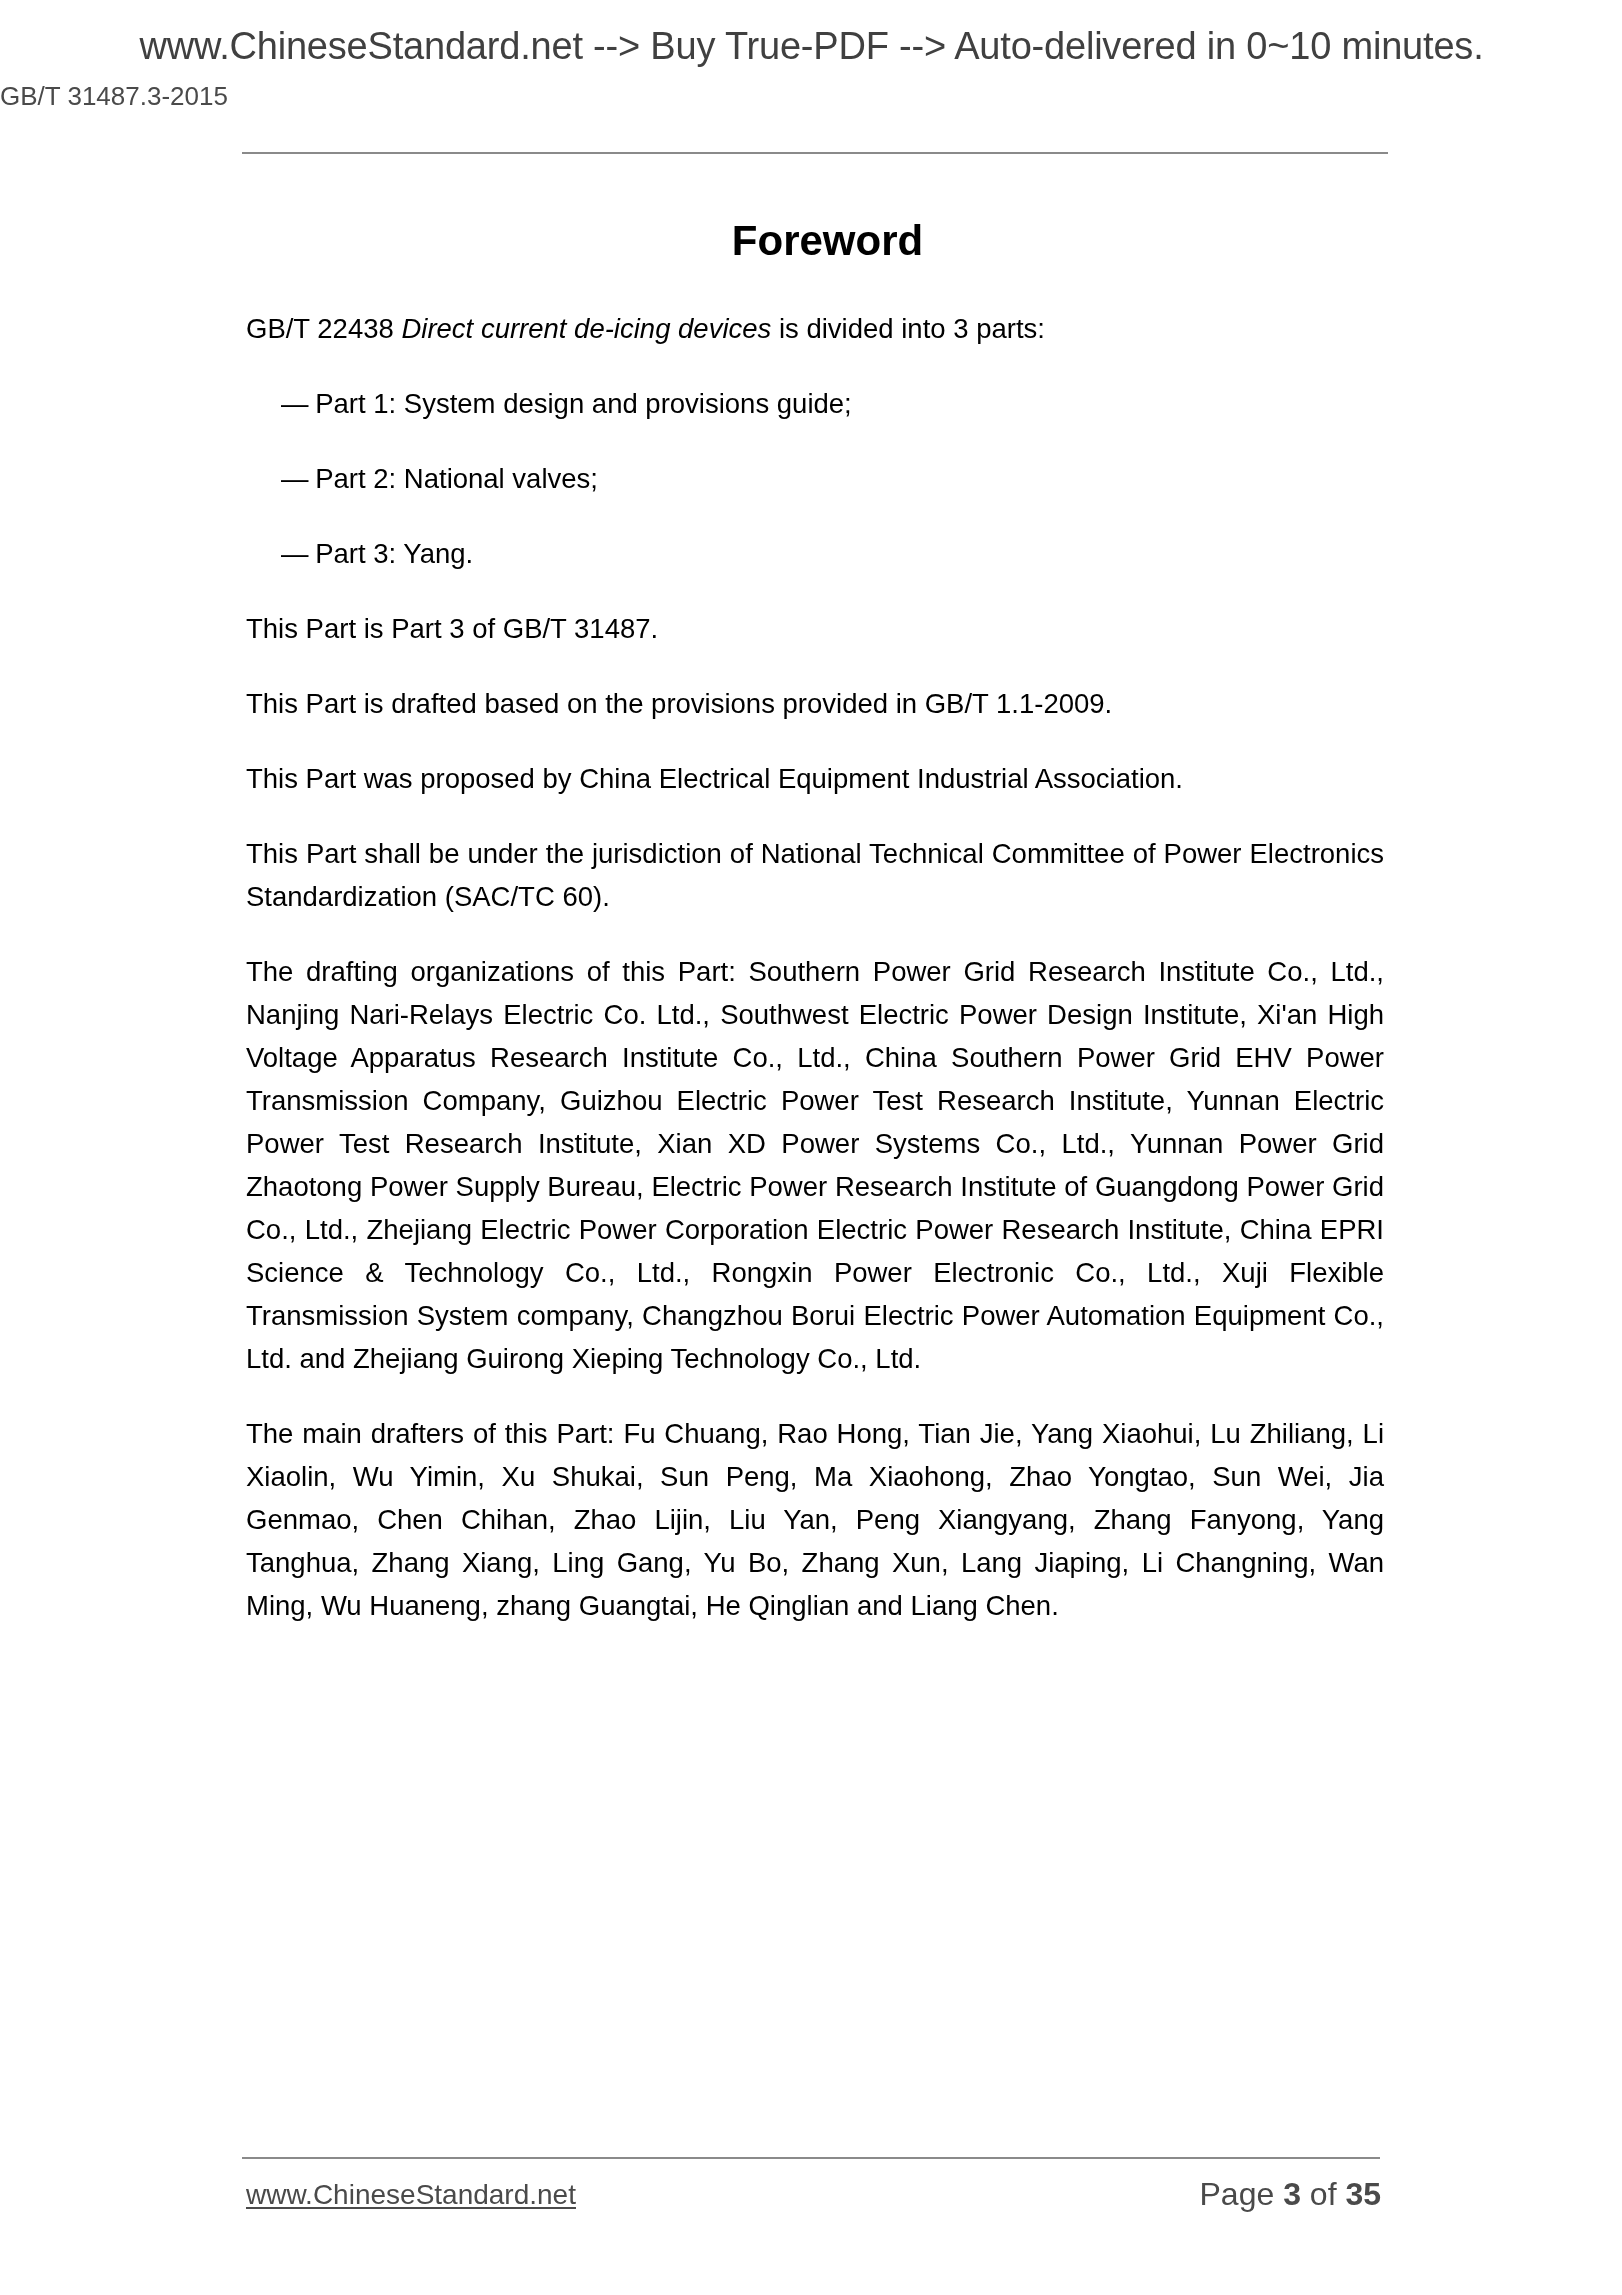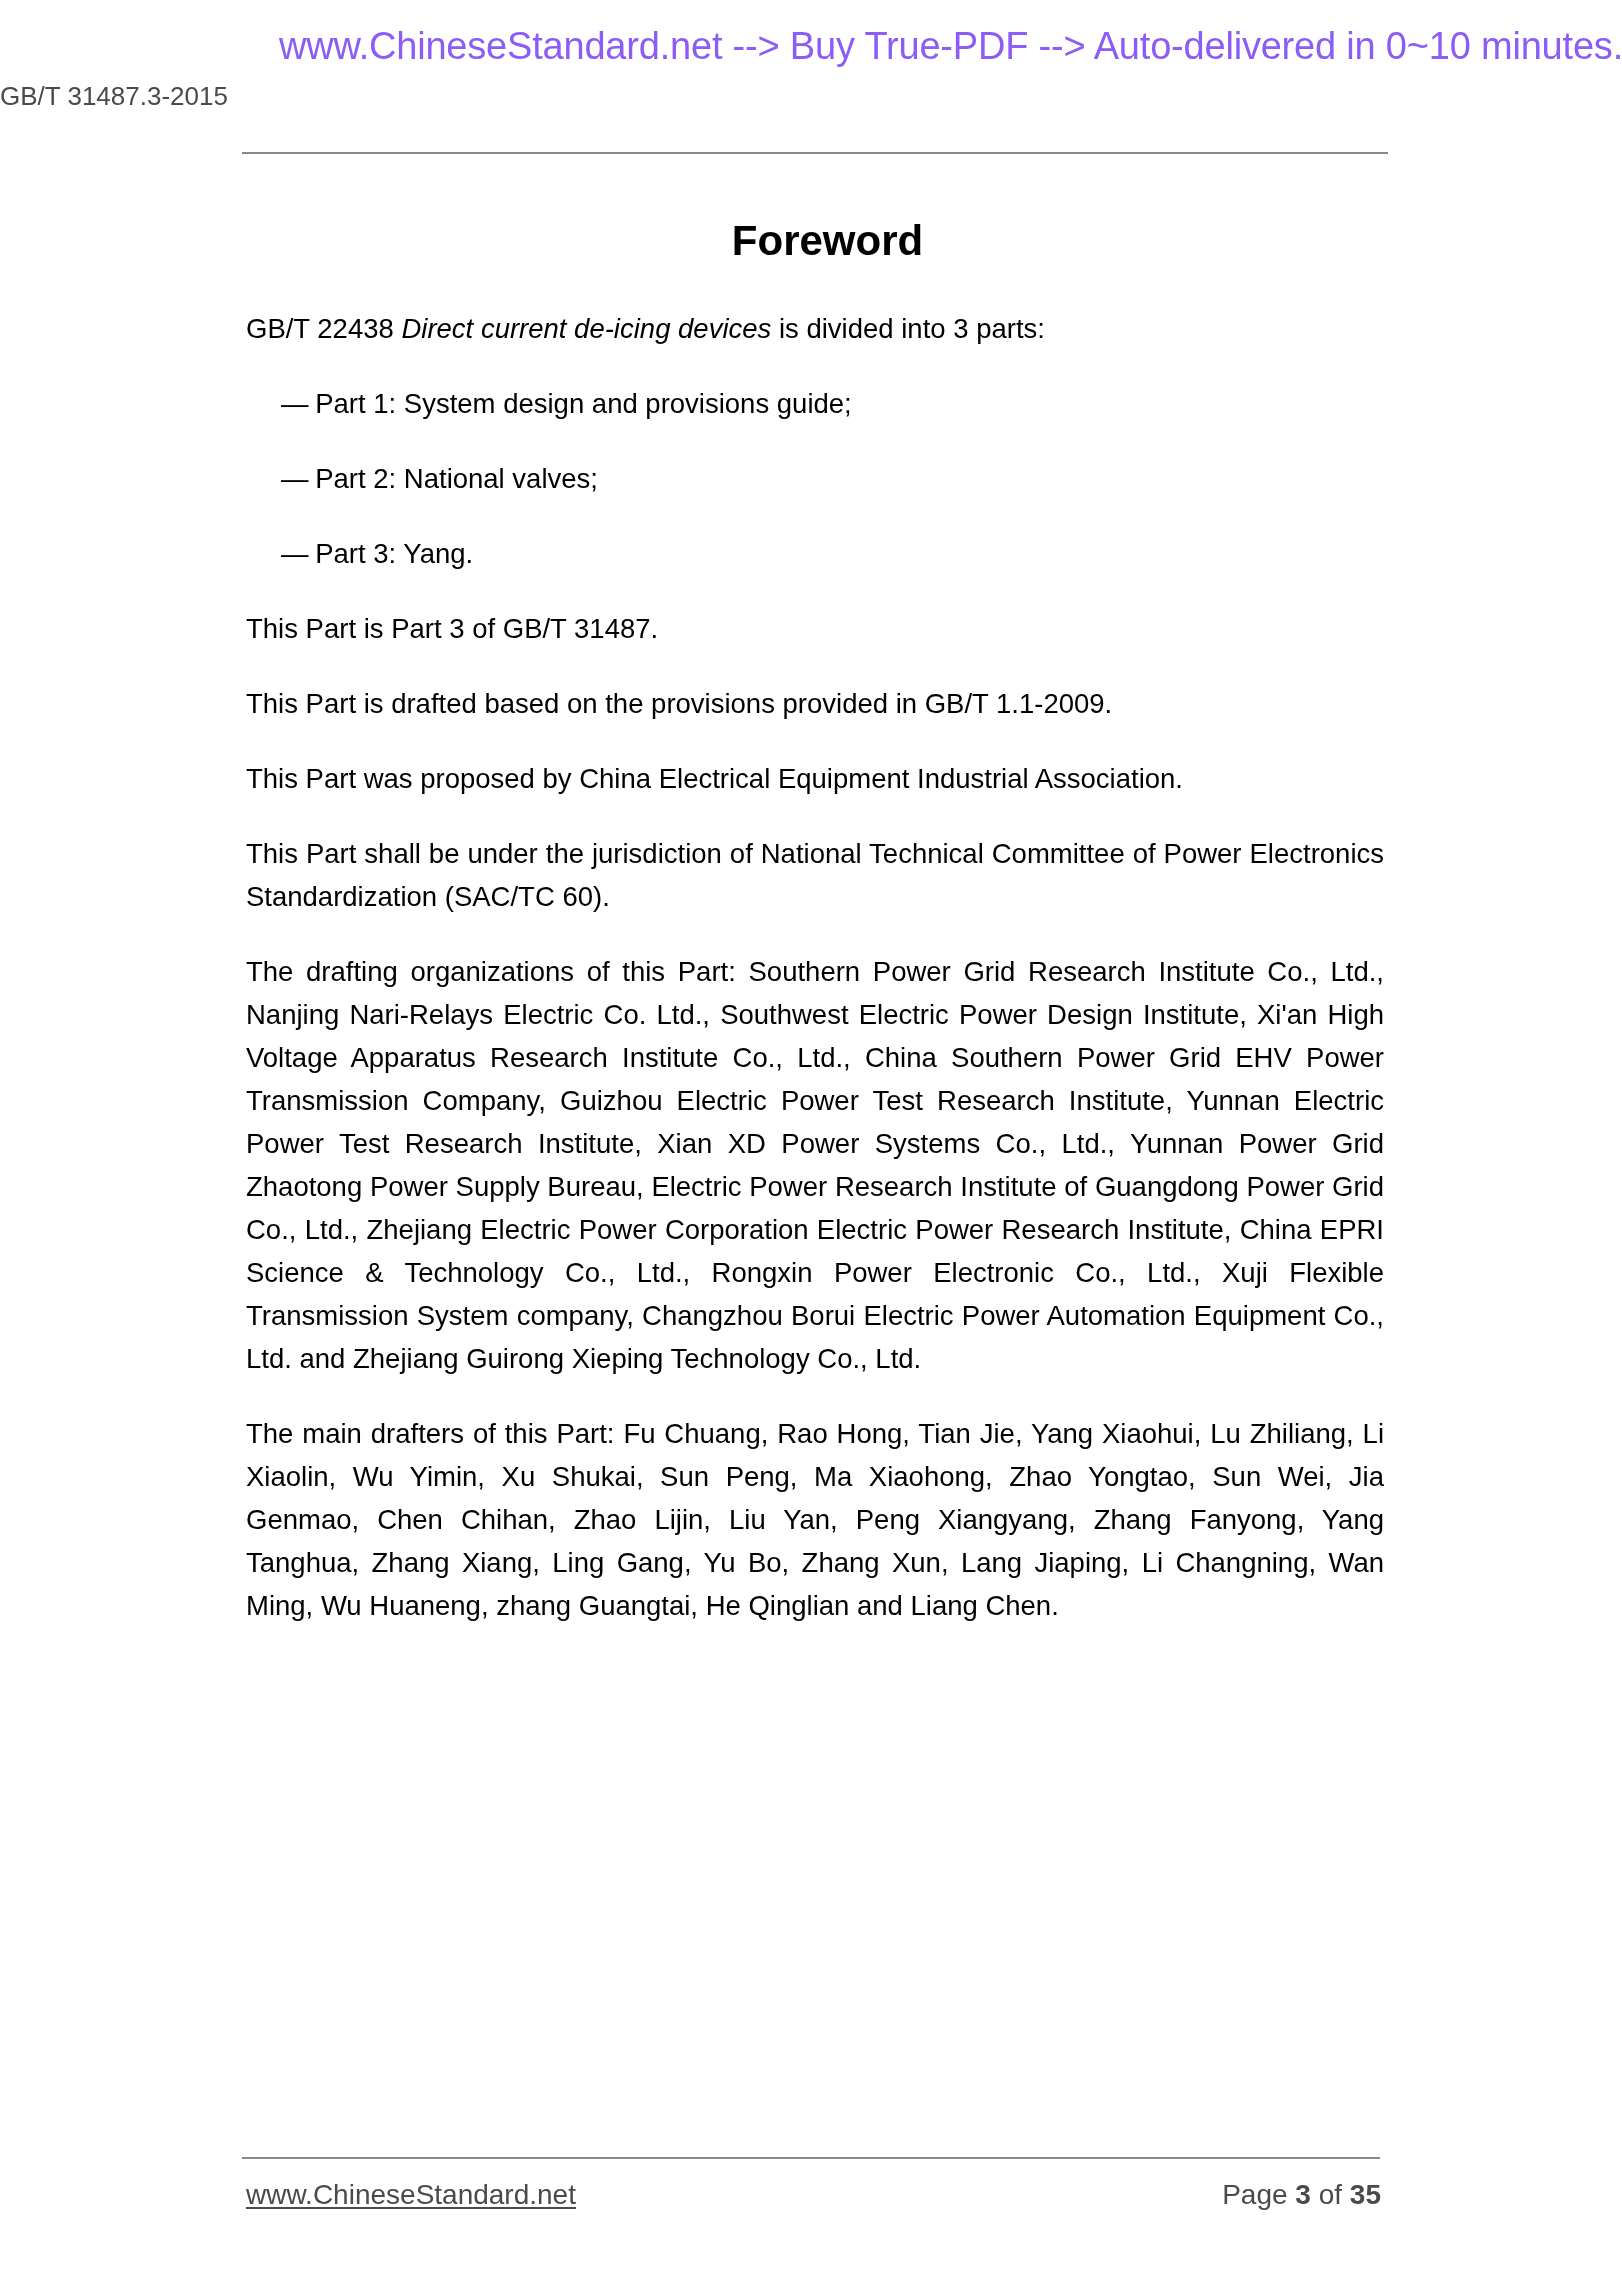--- a/index.html
+++ b/index.html
@@ -13,24 +13,24 @@
       position: relative;
       overflow: hidden;
       font-family: "Liberation Sans", "DejaVu Sans", sans-serif;
       color: #000000;
     }
     .banner {
       position: absolute;
       top: 25px;
       left: 0;
       width: 1623px;
-      text-align: right;
+      text-align: center;
       font-size: 38px;
       line-height: 43px;
-      color: #8b5cf6;
+      color: #404040;
       letter-spacing: -0.2px;
     }
     .doc-code {
       position: absolute;
       top: 82px;
       left: 0;
       width: 1623px;
       font-size: 26px;
       line-height: 28px;
       color: #4a4a4a;
@@ -97,21 +97,21 @@
       color: #4a4a4a;
       text-decoration: underline;
       text-decoration-thickness: 1.7px;
       text-underline-offset: 3.3px;
       text-align: center;
     }
     .footer-page {
       position: absolute;
       top: 2176px;
       right: 242px;
-      font-size: 28px;
+      font-size: 32px;
       line-height: 37px;
       color: #4a4a4a;
     }
     .footer-page b { font-weight: bold; }
   </style>
 </head>
 <body>
 
 <div class="banner">www.ChineseStandard.net --&gt; Buy True-PDF --&gt; Auto-delivered in 0~10 minutes.</div>
 <div class="doc-code">GB/T 31487.3-2015</div>

